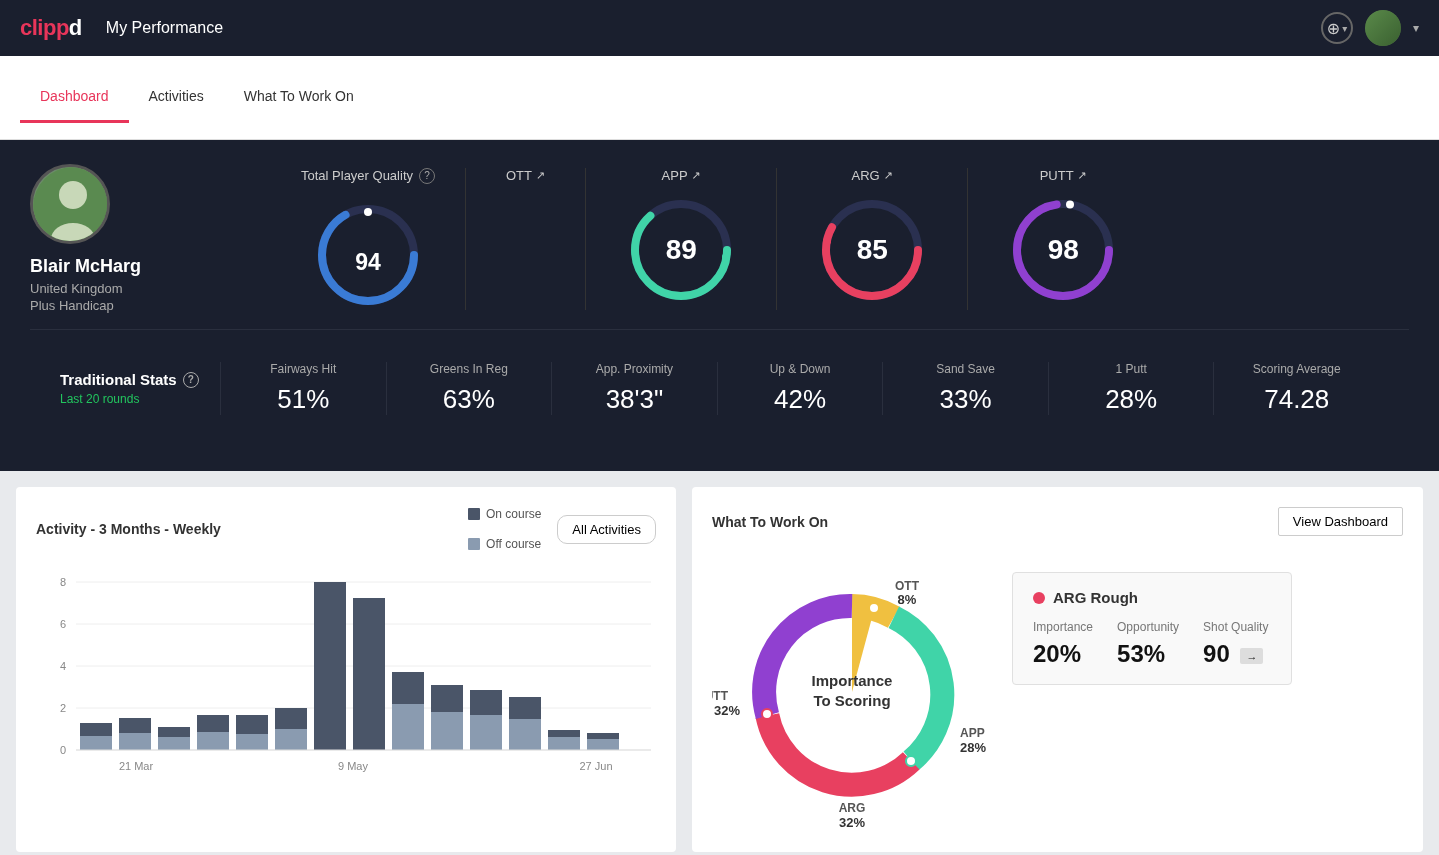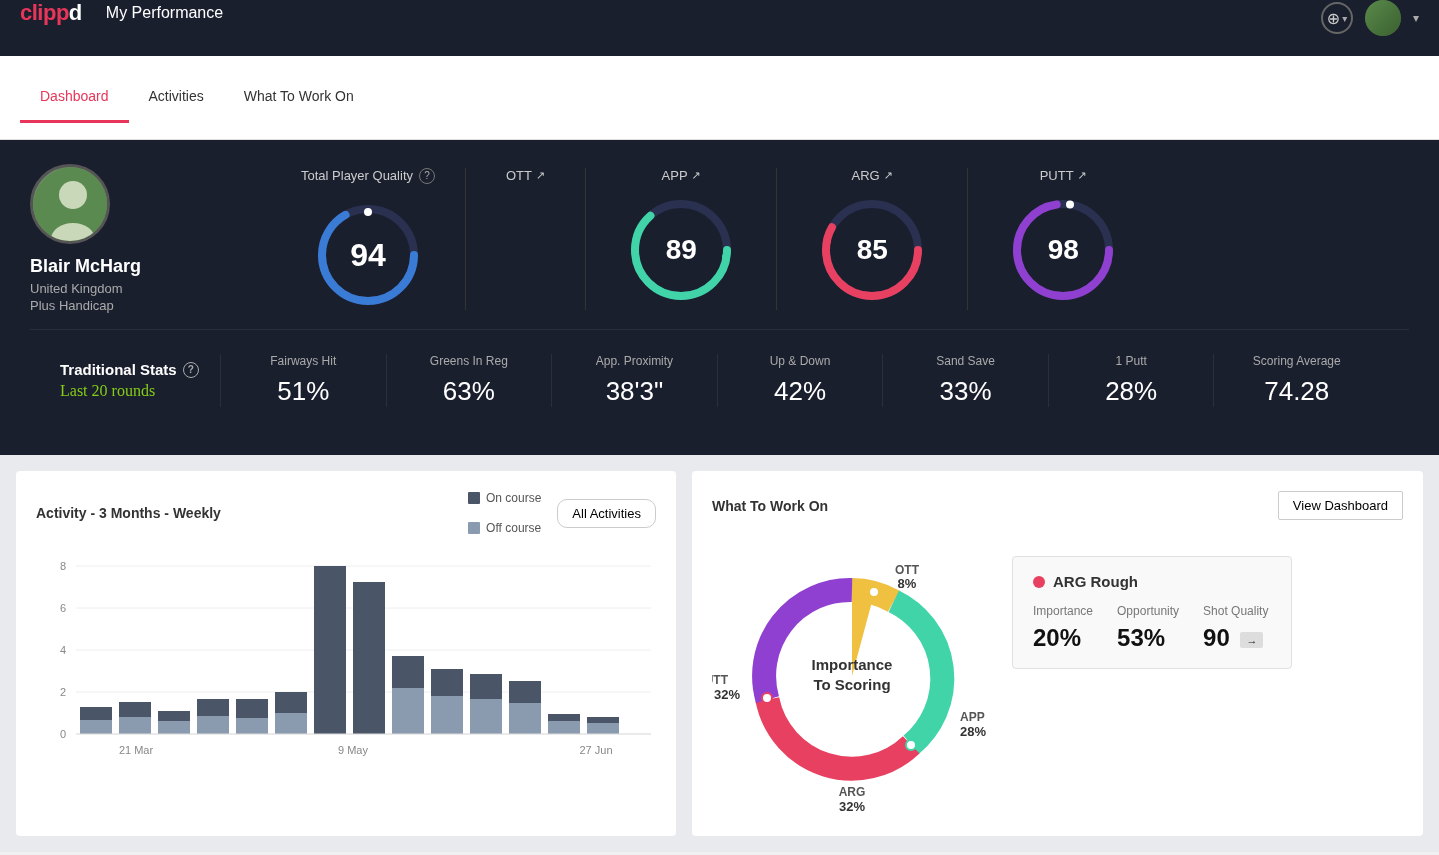--- a/index.html
+++ b/index.html
@@ -1,19 +1,19 @@
 <!DOCTYPE html>
 <html><head>
   <meta charset="utf-8">
   <style>
     * { margin: 0; padding: 0; box-sizing: border-box; }
     body { font-family: -apple-system, BlinkMacSystemFont, 'Segoe UI', sans-serif; background: #f0f0f0; width: 1439px; min-height: 855px; overflow-x: hidden; }
 
     
-    .header { background: #1a1f2e; height: 56px; display: flex; align-items: flex-start; padding: 0 20px; justify-content: space-between; }
+    .header { background: #1a1f2e; height: 56px; display: flex; align-items: center; padding: 0 20px; justify-content: space-between; }
     .logo { color: #e8355a; font-size: 22px; font-weight: 700; letter-spacing: -0.5px; }
     .logo span { color: #ffffff; }
     .header-title { color: #ffffff; font-size: 16px; margin-left: 24px; }
     .header-left { display: flex; align-items: center; }
     .header-right { display: flex; align-items: center; gap: 12px; }
     .header-icon { width: 32px; height: 32px; border: 2px solid #555; border-radius: 50%; display: flex; align-items: center; justify-content: center; color: #aaa; cursor: pointer; font-size: 18px; }
     .header-avatar { width: 36px; height: 36px; border-radius: 50%; background: #4a6741; display: flex; align-items: center; justify-content: center; color: white; font-size: 12px; overflow: hidden; cursor: pointer; }
     .header-avatar-img { width: 36px; height: 36px; border-radius: 50%; background: linear-gradient(135deg, #5a8a4a, #3a6030); }
 
     
@@ -41,24 +41,24 @@
     .metric-col { display: flex; flex-direction: column; align-items: center; padding: 0 40px; border-left: 1px solid #333; }
     .metric-label { color: #ccc; font-size: 13px; margin-bottom: 12px; display: flex; align-items: center; gap: 4px; }
     .arrow-up { color: #ccc; font-size: 11px; }
 
     
     .gauge-container { position: relative; width: 100px; height: 100px; }
     .gauge-container svg { position: absolute; top: 0; left: 0; }
     .gauge-value { position: absolute; top: 50%; left: 50%; transform: translate(-50%, -50%); color: #ffffff; font-size: 28px; font-weight: 700; }
 
     
-    .trad-stats { display: flex; align-items: center; padding: 24px 30px; border-top: 1px solid #2a2f3e; margin-top: 16px; }
+    .trad-stats { display: flex; align-items: center; padding: 32px 30px; border-top: 1px solid #2a2f3e; margin-top: 16px; }
     .trad-stats-label { min-width: 160px; }
     .trad-stats-label h3 { color: #ffffff; font-size: 15px; font-weight: 600; display: flex; align-items: center; gap: 6px; margin-bottom: 4px; }
-    .trad-stats-label p { color: #84cc16; font-size: 16px; font-family: Liberation Serif, serif; }
+    .trad-stats-label p { color: #22c55e; font-size: 12px; }
     .trad-stats-items { display: flex; gap: 0; flex: 1; }
     .trad-stat { flex: 1; text-align: center; border-left: 1px solid #2a2f3e; padding: 0 16px; }
     .trad-stat-label { color: #aaa; font-size: 12px; margin-bottom: 8px; }
     .trad-stat-value { color: #ffffff; font-size: 26px; font-weight: 300; }
 
     
     .bottom-panels { display: flex; gap: 16px; padding: 16px; background: #e8eaed; min-height: 340px; }
     .panel { background: #ffffff; border-radius: 4px; padding: 20px; flex: 1; }
     .panel-header { display: flex; align-items: center; justify-content: space-between; margin-bottom: 16px; }
     .panel-title { font-size: 14px; font-weight: 600; color: #333; }
@@ -144,21 +144,21 @@
           <span>Total Player Quality</span>
           <div class="info-icon">?</div>
         </div>
 
         <div class="gauge-container" style="width:110px;height:110px;">
           <svg width="110" height="110" viewBox="0 0 110 110">
             <circle cx="55" cy="55" r="46" fill="none" stroke="#2a3050" stroke-width="8"></circle>
             <circle cx="55" cy="55" r="46" fill="none" stroke="#3a7bd5" stroke-width="8" stroke-dasharray="265 289" stroke-dashoffset="72" stroke-linecap="round"></circle>
             <circle cx="55" cy="12" r="4" fill="white"></circle>
           </svg>
-          <div class="gauge-value" style="font-size:32px;">94</div>
+          <div class="gauge-value" style="font-size:23px;margin-top:7px;">94</div>
         </div>
       </div>
 
       <div class="metric-cols">
 
         <div class="metric-col">
           <div class="metric-label">
             <span>OTT</span>
             <span class="arrow-up">↗</span>
           </div>

